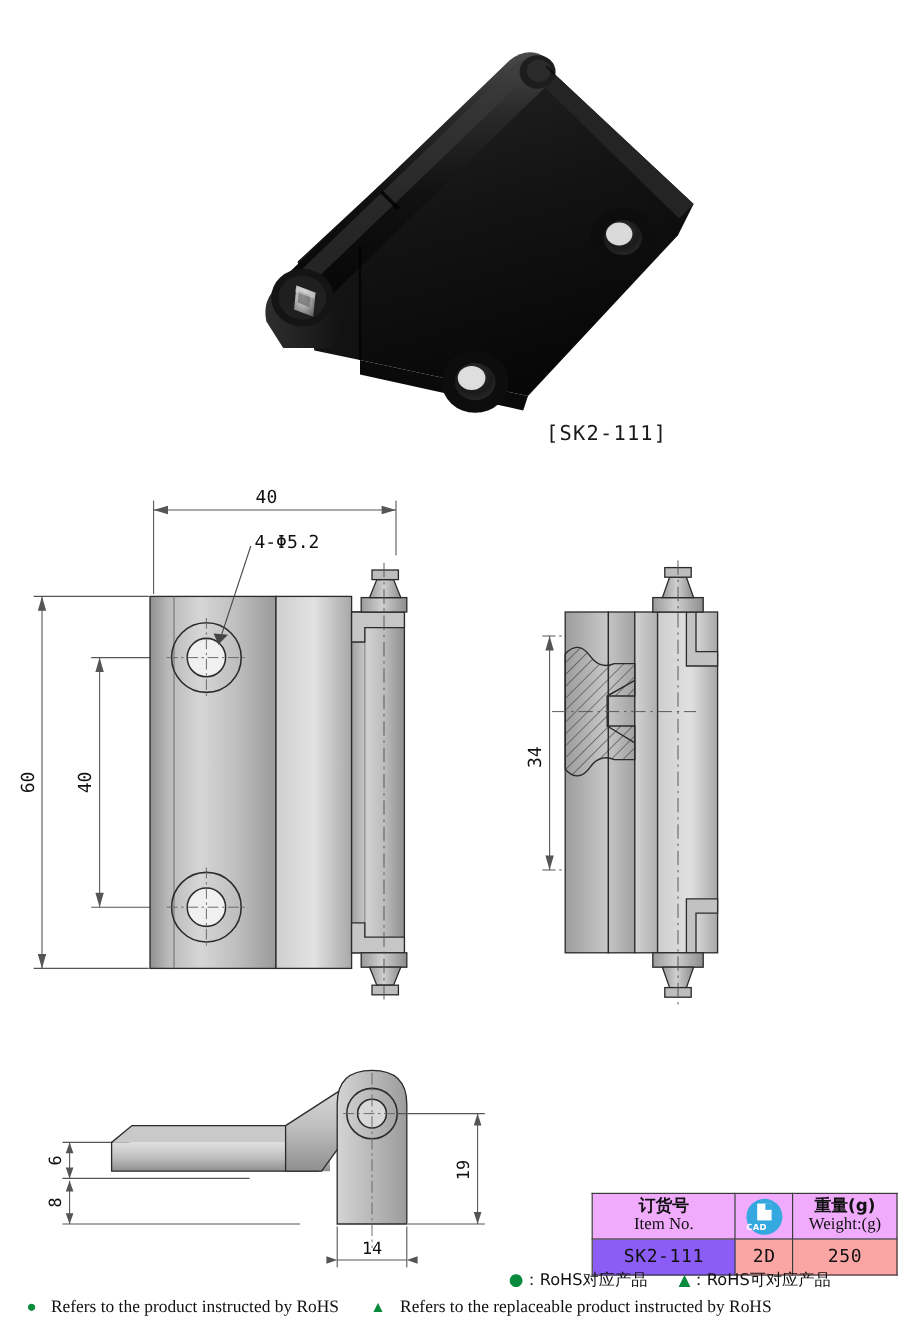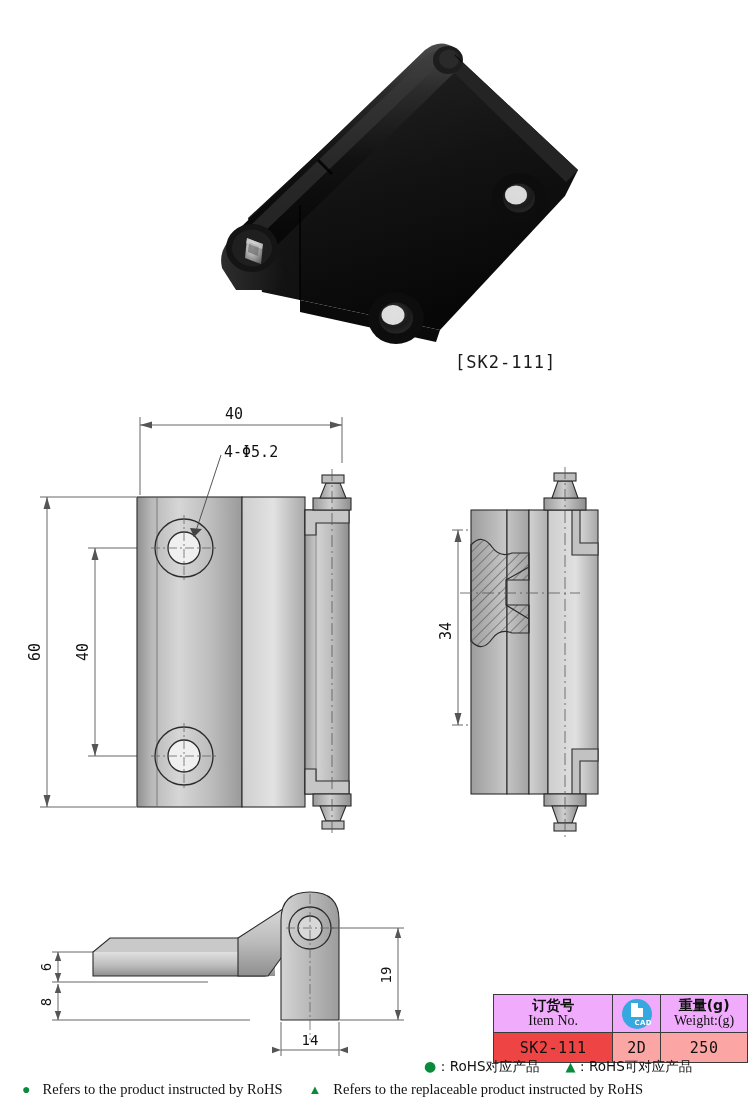--- a/index.html
+++ b/index.html
@@ -47,42 +47,42 @@
   }
   .hdr-en {
     display: block;
     font-family: "Liberation Serif", serif;
     font-size: 14px; color: #111; line-height: 1.1;
   }
   .col-item { width: 120px; }
   .col-cad  { width: 48px; }
   .col-wt   { width: 87px; }
   .data-row td { height: 30px; background: #fca5a5; }
-  .data-row td.item-cell { background: #ef4444; }
+  .data-row td.item-cell { background: #8b5cf6; }
   .cell-txt {
     font-family: "DejaVu Sans Mono", monospace;
     font-size: 15px; color: #111; letter-spacing: 0.5px;
   }
   .cad-badge {
     width: 30px; height: 30px; border-radius: 50%;
     background: #35a8e0; margin: 0 auto;
     position: relative;
   }
   .cad-page {
     position: absolute; left: 9px; top: 4px;
     width: 12px; height: 14px; background: #ffffff;
   }
   .cad-page::after {
     content: ""; position: absolute; right: 0; top: 0;
     border-width: 0 0 5px 5px; border-style: solid;
     border-color: transparent transparent #35a8e0 #35a8e0;
   }
   .cad-word {
     position: absolute; left: 0; right: 0; bottom: 2px;
-    text-align: right;
+    text-align: left;
     font-family: "DejaVu Sans", sans-serif;
     font-size: 7px; font-weight: bold; color: #ffffff;
     letter-spacing: 0.3px;
   }
 
   
   .rohs-cn {
     position: absolute; left: 424px; top: 1058px;
     width: 326px;
     font-family: "DejaVu Sans", sans-serif;
@@ -180,21 +180,21 @@
         <ellipse cx="393" cy="315" rx="11.5" ry="10" fill="#f2f2f2" opacity="0.9"></ellipse>
       </g>
 
       <path d="M 300,205 L 300,300" stroke="#000" stroke-width="2" opacity="0.7"></path>
       <path d="M 455,55 L 462,62" stroke="#000" stroke-width="1.5" opacity="0.6"></path>
     </svg>
   </div>
 
   <div class="photo-label">[SK2-111]</div>
 
-  <div class="dwg" style="left:16px; top:395px;">
+  <div class="dwg" style="left:4px; top:395px;">
     <svg width="420" height="450" viewBox="0 0 420 450">
       <defs>
         <linearGradient id="plateG" x1="0" y1="0" x2="1" y2="0">
           <stop offset="0%" stop-color="#8f8f8f"></stop>
           <stop offset="14%" stop-color="#b9b9b9"></stop>
           <stop offset="40%" stop-color="#d6d6d6"></stop>
           <stop offset="70%" stop-color="#bdbdbd"></stop>
           <stop offset="100%" stop-color="#9a9a9a"></stop>
         </linearGradient>
         <linearGradient id="plateG2" x1="0" y1="0" x2="1" y2="0">

